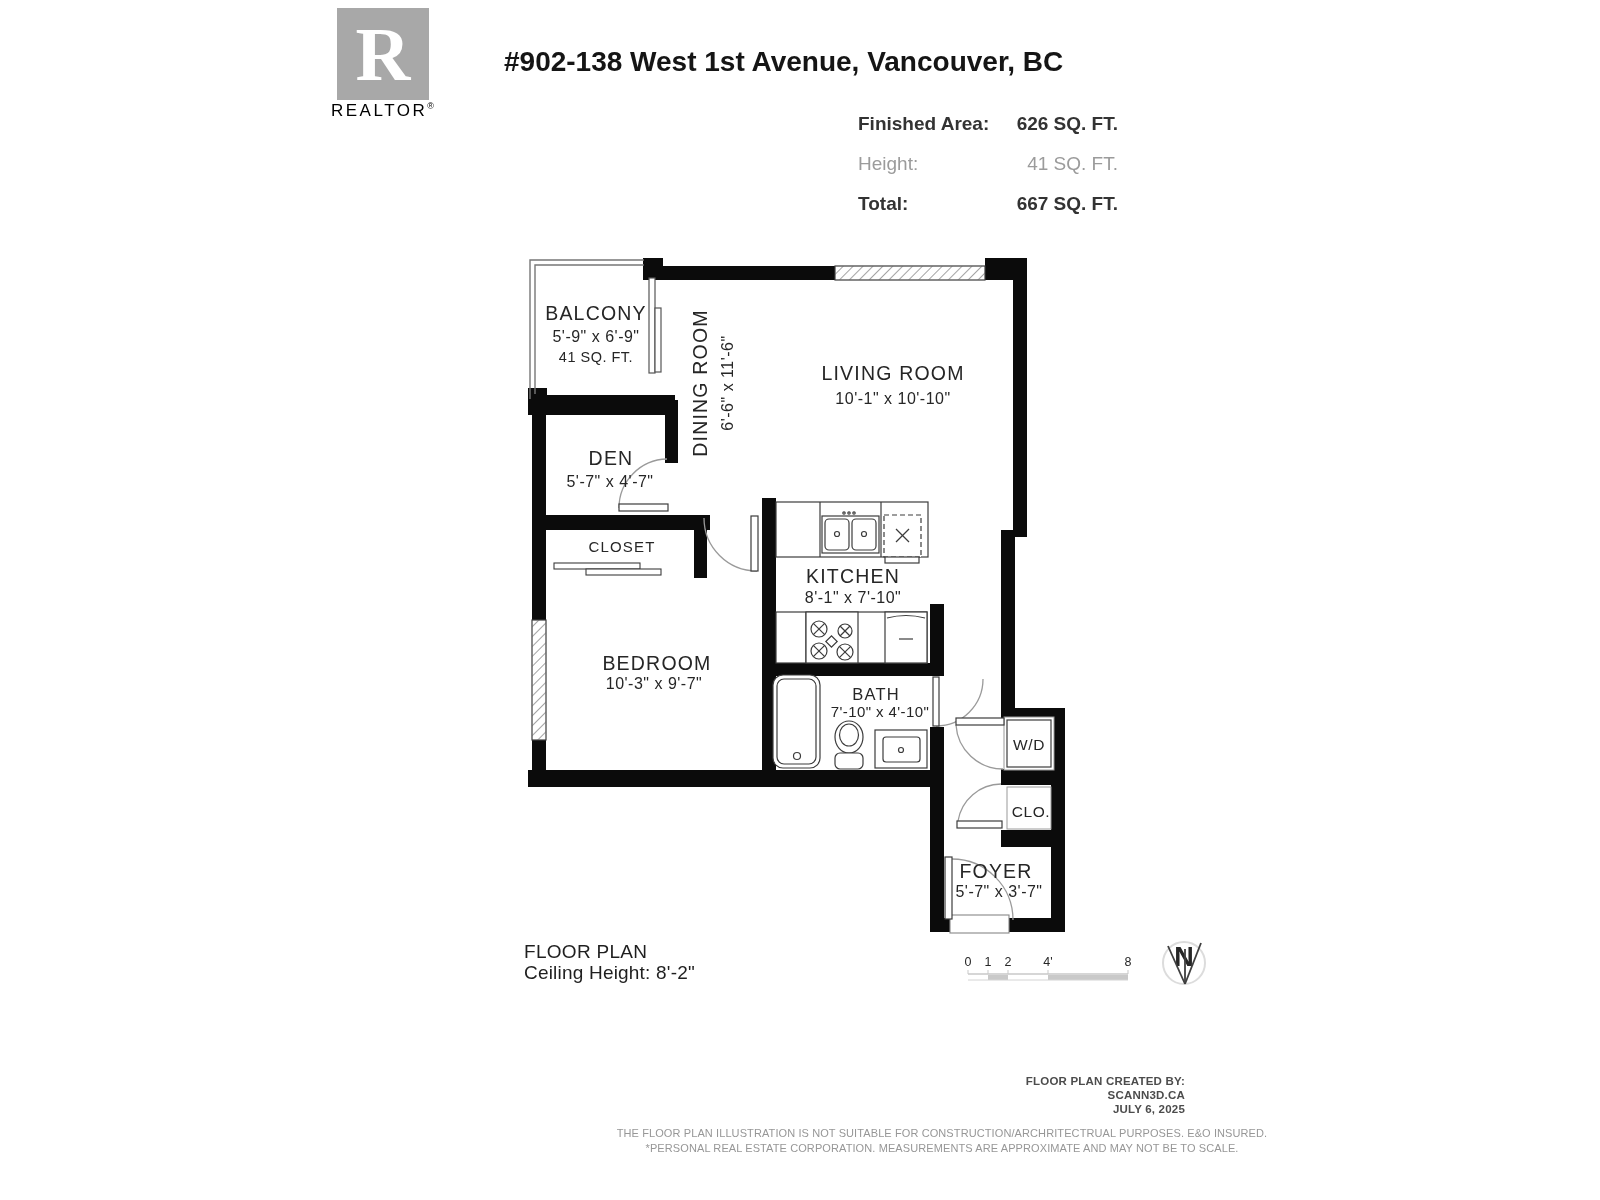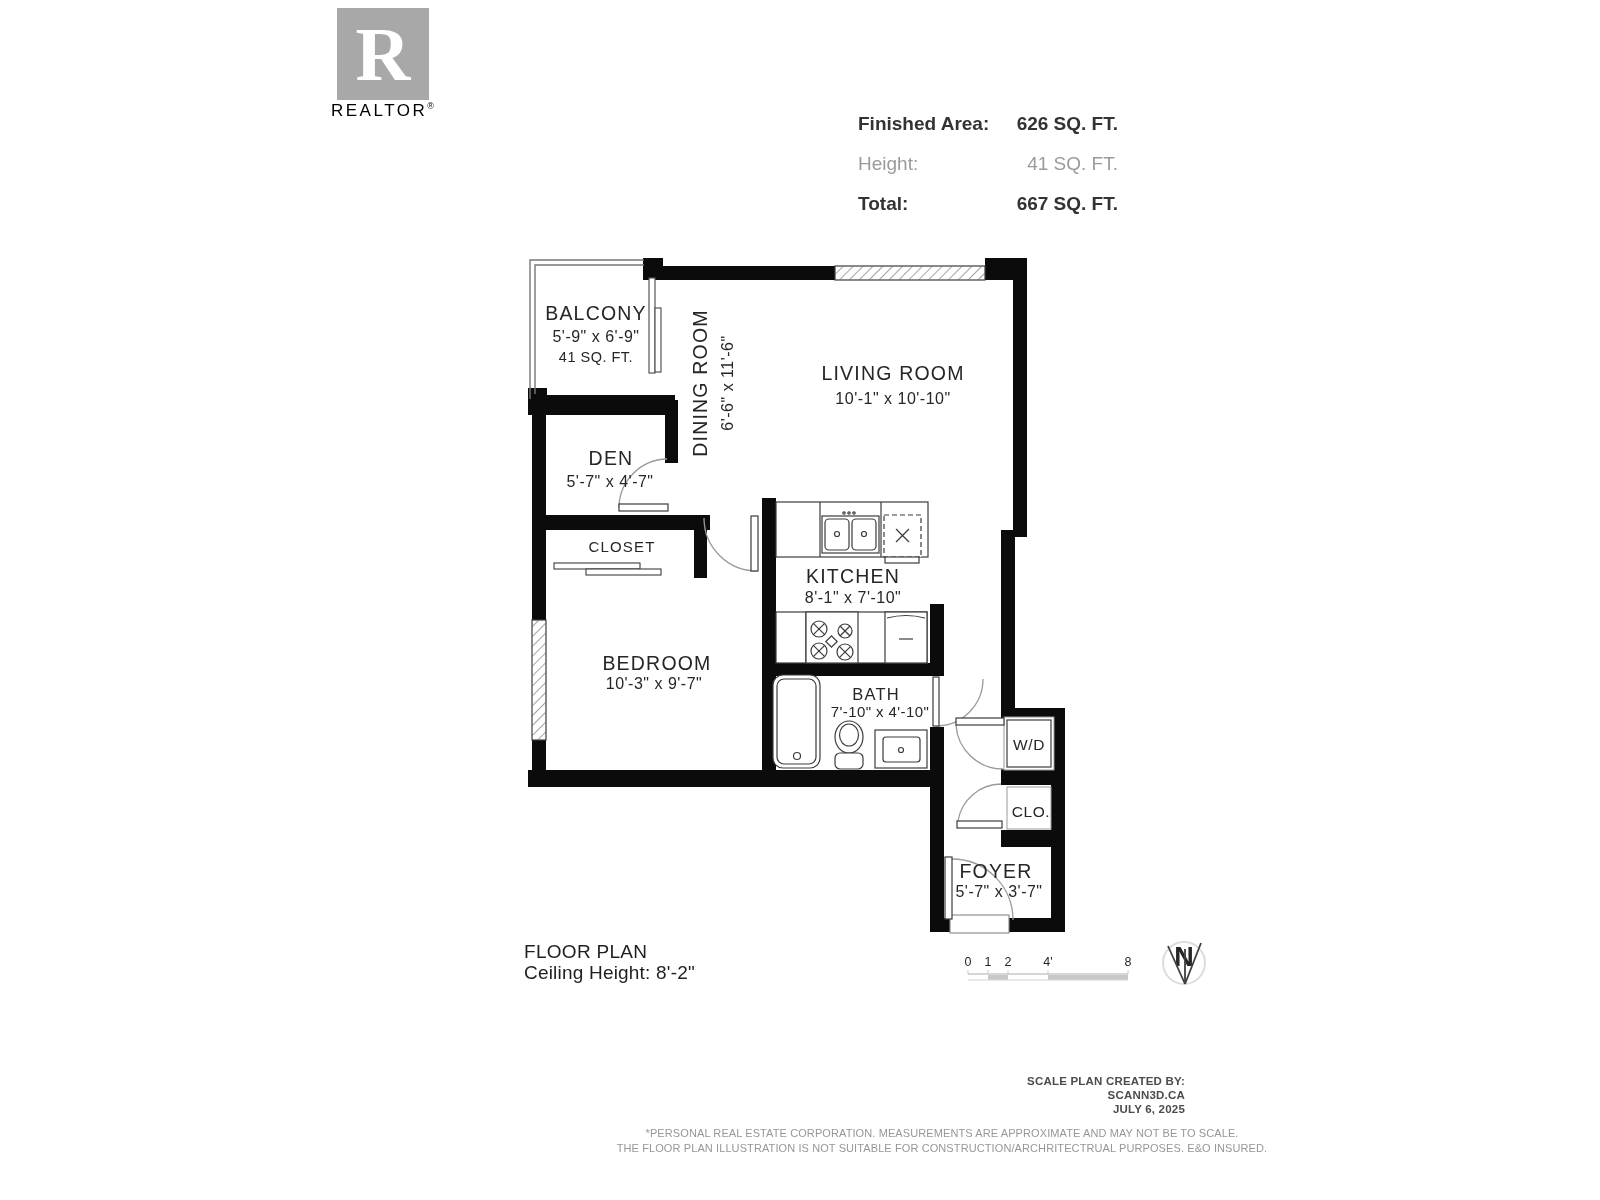--- a/index.html
+++ b/index.html
@@ -38,20 +38,21 @@
 </head>
 <body>
 
 <div id="canvas">
 
   <div class="abs logo-box">
     <span class="logo-r">R</span>
   </div>
   <div class="abs logo-word"><span>REALTOR</span><sup>®</sup></div>
 
+  <div class="abs title">#902-138 West 1st Avenue, Vancouver, BC</div>
 
   <div class="abs area-table">
     <div class="area-row area-strong">
       <span class="lbl">Finished Area:</span>
       <span class="val">626 SQ. FT.</span>
     </div>
     <div class="area-row area-light">
       <span class="lbl">Height:</span>
       <span class="val">41 SQ. FT.</span>
     </div>
@@ -232,23 +233,23 @@
         <line x1="1201" y1="943" x2="1185" y2="984"></line>
         <line x1="1185" y1="949" x2="1185" y2="984"></line>
       </g>
     </g>
   </svg>
 
   <div class="abs fp-label">FLOOR PLAN</div>
   <div class="abs fp-ceiling">Ceiling Height: 8'-2"</div>
 
   <div class="abs credits">
-    <div>SCALE PLAN CREATED BY:</div>
+    <div>FLOOR PLAN CREATED BY:</div>
     <div>SCANN3D.CA</div>
     <div>JULY 6, 2025</div>
   </div>
 
   <div class="abs disclaimer">
+    <div>THE FLOOR PLAN ILLUSTRATION IS NOT SUITABLE FOR CONSTRUCTION/ARCHRITECTRUAL PURPOSES. E&amp;O INSURED.</div>
     <div>*PERSONAL REAL ESTATE CORPORATION. MEASUREMENTS ARE APPROXIMATE AND MAY NOT BE TO SCALE.</div>
-    <div>THE FLOOR PLAN ILLUSTRATION IS NOT SUITABLE FOR CONSTRUCTION/ARCHRITECTRUAL PURPOSES. E&amp;O INSURED.</div>
   </div>
 
 </div>
 
 </body></html>

